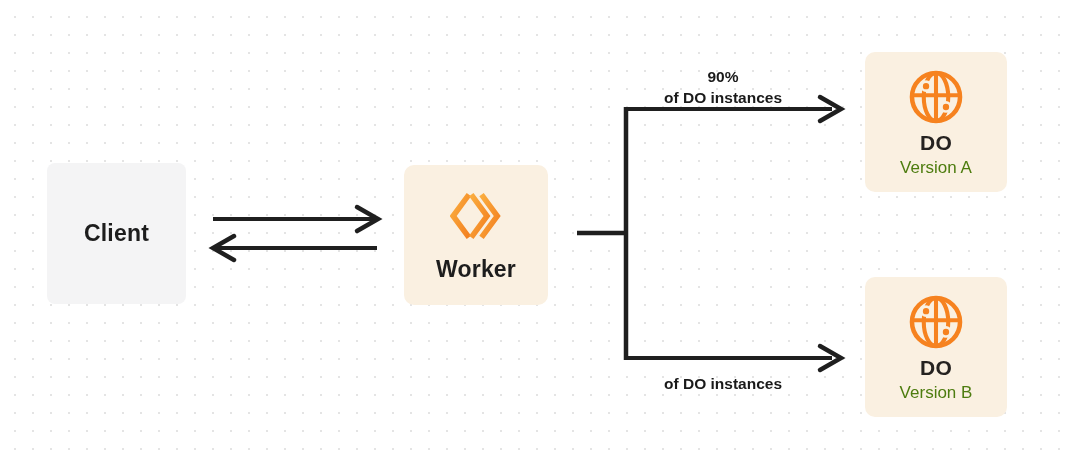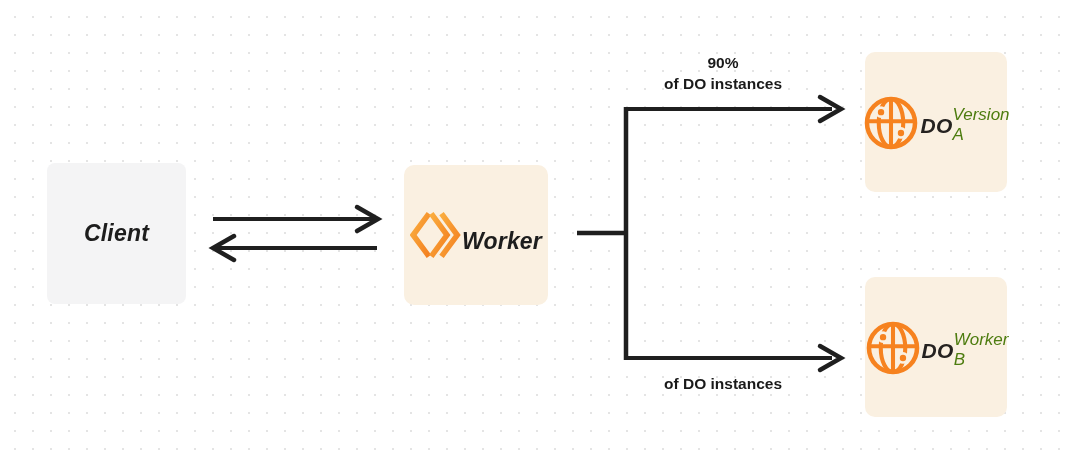--- a/index.html
+++ b/index.html
@@ -17,24 +17,23 @@
     background-size: 18px 18px;
     background-position: 6px 8px;
   }
   .connector-layer {
     position: absolute; left: 0; top: 0;
     width: 1072px; height: 452px;
     pointer-events: none;
   }
   .node {
     position: absolute;
-    display: flex; flex-direction: row;
+    display: flex; flex-direction: column;
     align-items: center; justify-content: center;
     box-sizing: border-box;
-    font-style: italic;
   }
   .node-client {
     left: 47px; top: 163px; width: 139px; height: 141px;
     background: #f4f4f5; border-radius: 8px;
   }
   .node-client .node-label {
     font-size: 23px; font-weight: 700; color: #1d1d1d; letter-spacing: 0.2px;
   }
   .node-worker {
     left: 404px; top: 165px; width: 144px; height: 140px;
@@ -55,21 +54,21 @@
     font-size: 21px; font-weight: 700; color: #252220;
     margin-top: 5px; letter-spacing: 0.3px;
   }
   .do-subtitle {
     font-size: 17px; font-weight: 400; color: #4d7c0f; margin-top: 3px;
   }
   .edge-label {
     position: absolute; width: 210px; text-align: center;
     font-size: 15.5px; font-weight: 700; line-height: 21px; color: #1a1a1a;
   }
-  .edge-label-a { left: 618px; top: 52px; }
+  .edge-label-a { left: 618px; top: 66px; }
   .edge-label-b { left: 618px; top: 373px; }
   .icon-wrap { display: flex; align-items: center; justify-content: center; }
 </style>
 </head>
 <body>
 
 <div class="canvas">
 
   <svg class="connector-layer" width="1072" height="452" viewBox="0 0 1072 452" xmlns="http://www.w3.org/2000/svg">
     <g stroke="#1f1f1f" fill="none">
@@ -138,21 +137,21 @@
           <circle cx="32" cy="32" r="26.5" stroke-width="5"></circle>
           <ellipse cx="32" cy="32" rx="13.5" ry="26.5" stroke-width="4.5"></ellipse>
           <line x1="32" y1="6" x2="32" y2="58" stroke-width="4.5"></line>
           <line x1="6" y1="30" x2="58" y2="30" stroke-width="4.5"></line>
         </g>
         <circle cx="21" cy="20" r="5" fill="#F6821F" stroke="#FAF0E1" stroke-width="3"></circle>
         <circle cx="43" cy="43" r="5" fill="#F6821F" stroke="#FAF0E1" stroke-width="3"></circle>
       </svg>
     </span>
     <span class="do-title">DO</span>
-    <span class="do-subtitle">Worker B</span>
+    <span class="do-subtitle">Version B</span>
   </div>
 
   <div class="edge-label edge-label-a">
     <div>90%</div>
     <div>of DO instances</div>
   </div>
   <div class="edge-label edge-label-b">
     <div>of DO instances</div>
   </div>
 

